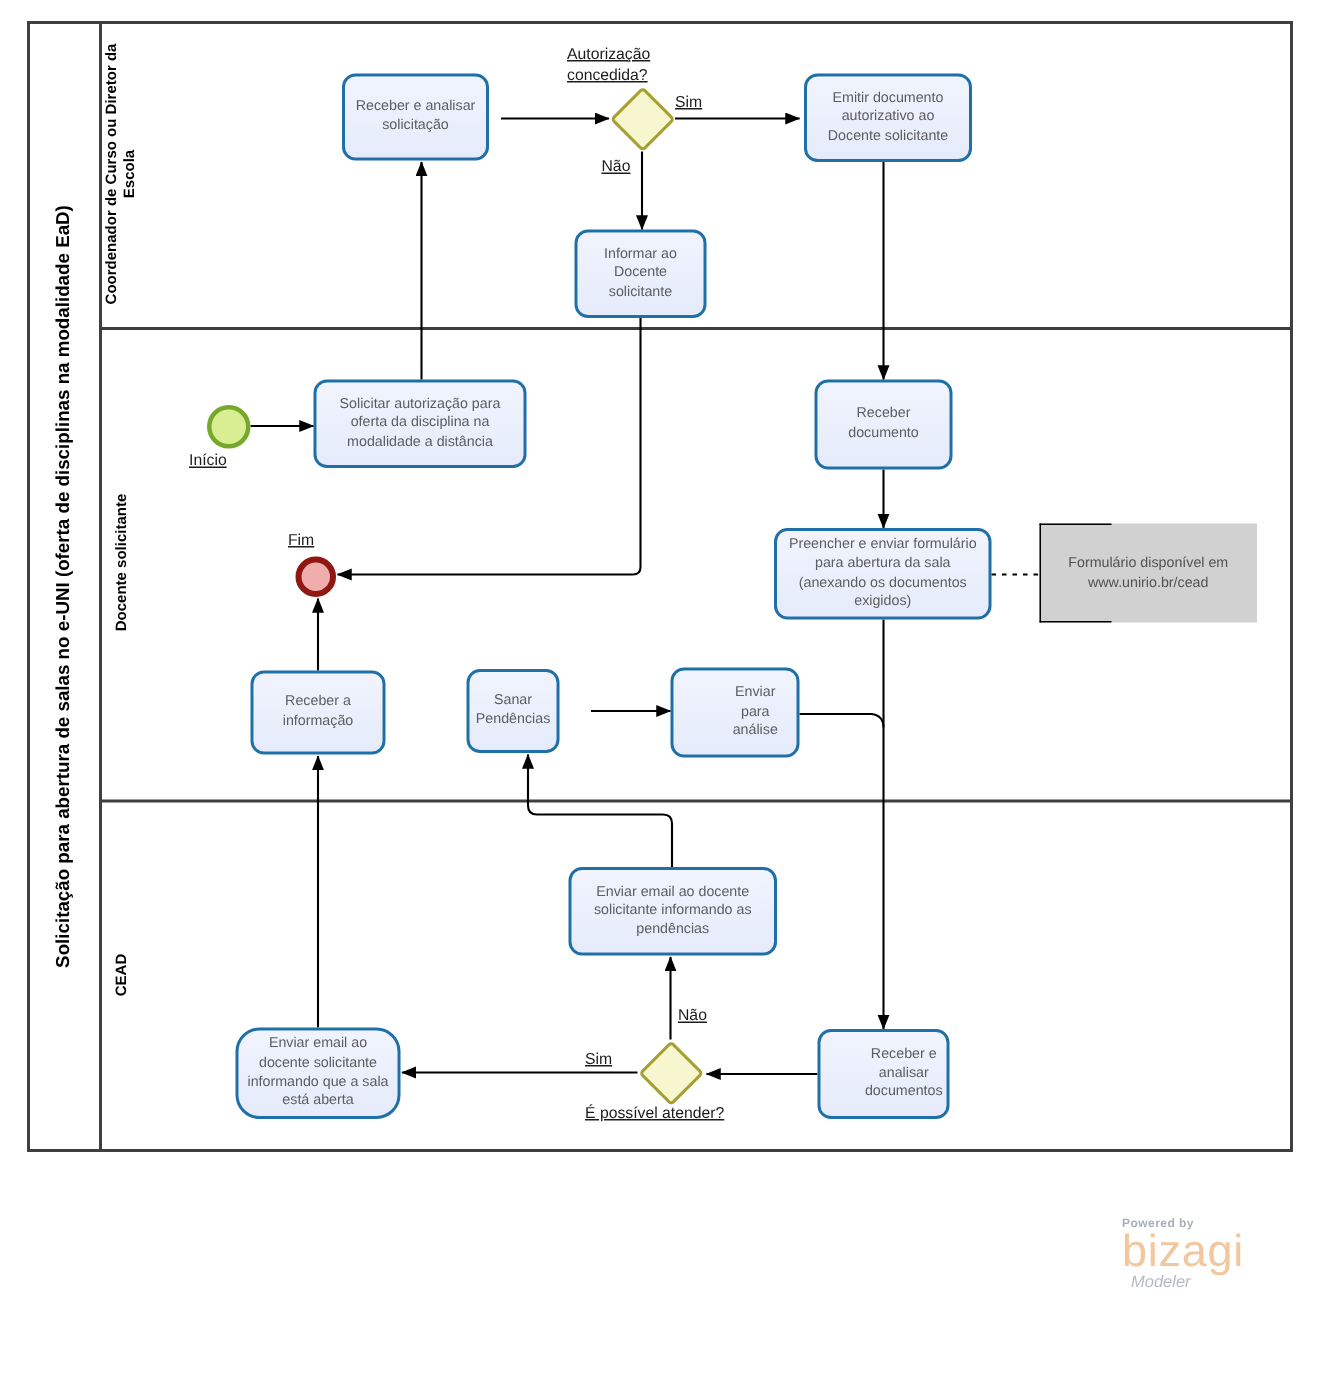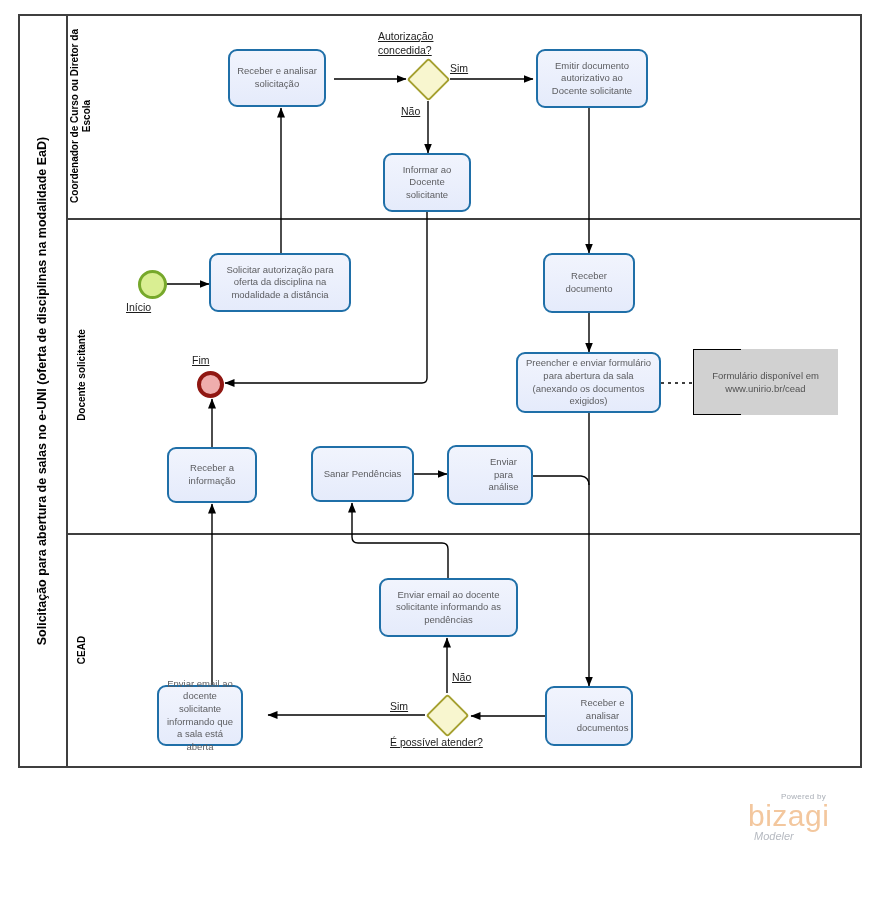--- a/index.html
+++ b/index.html
@@ -31,24 +31,24 @@
         border-radius:9px;background:linear-gradient(180deg,#f1f4fd 0%,#e5ebfb 100%);
         color:#5c5d60;font-size:9.5px;line-height:1.32;display:flex;align-items:center;
         justify-content:center;text-align:center;padding:3px 5px;}
   #t-receber-analisar{left:228px;top:49px;width:98px;height:58px;}
   #t-emitir{left:536px;top:49px;width:112px;height:59px;}
   #t-informar{left:383px;top:153px;width:88px;height:59px;}
   #t-solicitar{left:209px;top:253px;width:142px;height:59px;}
   #t-receber-doc{left:543px;top:253px;width:92px;height:60px;}
   #t-preencher{left:516px;top:352px;width:145px;height:61px;}
   #t-receber-info{left:167px;top:447px;width:90px;height:56px;}
-  #t-sanar{left:311px;top:446px;width:103px;height:56px;}
+  #t-sanar{left:311px;top:446px;width:62px;height:56px;}
   #t-enviar-analise{left:447px;top:445px;width:86px;height:60px;padding-left:32px;}
   #t-email-pendencias{left:379px;top:578px;width:139px;height:59px;}
-  #t-email-sala{left:157px;top:685px;width:86px;height:61px;}
+  #t-email-sala{left:157px;top:685px;width:110px;height:61px;border-radius:16px;}
   #t-receber-analisar-docs{left:545px;top:686px;width:88px;height:60px;padding-left:32px;}
 
   .gateway{position:absolute;width:31px;height:31px;box-sizing:border-box;
            border:2px solid #a5a030;background:#f8f6cf;transform:rotate(45deg);
            border-radius:3px;}
   #g-auth{left:413px;top:64px;}
   #g-attend{left:432px;top:700px;}
 
   .event{position:absolute;box-sizing:border-box;border-radius:50%;}
   #ev-start{left:138px;top:270px;width:29px;height:29px;
@@ -76,22 +76,22 @@
               border-bottom:1.5px solid #000;box-sizing:border-box;}
 
   
   #connectors{position:absolute;left:0;top:0;width:878px;height:915px;
               pointer-events:none;}
   #connectors path{fill:none;stroke:#000;stroke-width:1.4;}
   #connectors path.assoc{stroke-dasharray:3 4;}
 
   
   #branding{position:absolute;left:748px;top:792px;width:114px;}
-  #powered-by{font-size:8px;font-weight:normal;color:#a9aeb6;text-align:center;
-              letter-spacing:0.3px;padding-right:3px;}
+  #powered-by{font-size:8px;font-weight:bold;color:#a9aeb6;text-align:left;
+              letter-spacing:0.3px;padding-right:3px;margin-top:19px;}
   #brand-name{font-size:30px;font-weight:normal;color:#f3c79e;line-height:1;
               letter-spacing:0.5px;}
   #brand-product{font-size:11px;color:#b6bac1;margin-top:-1px;padding-left:6px;font-style:italic;}
 </style>
 </head>
 <body>
 
 <div id="page">
 
   <div id="pool">

